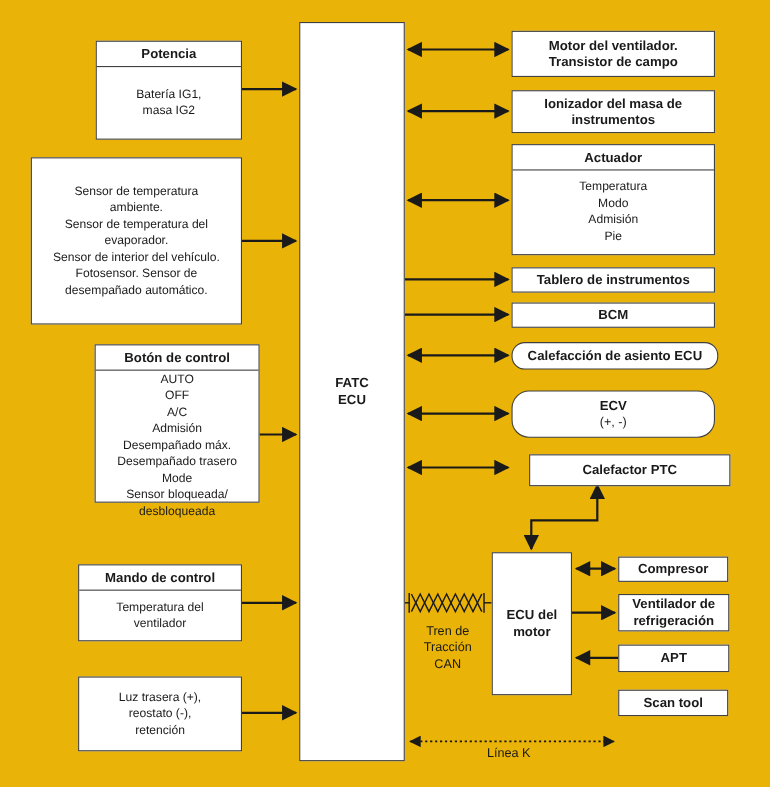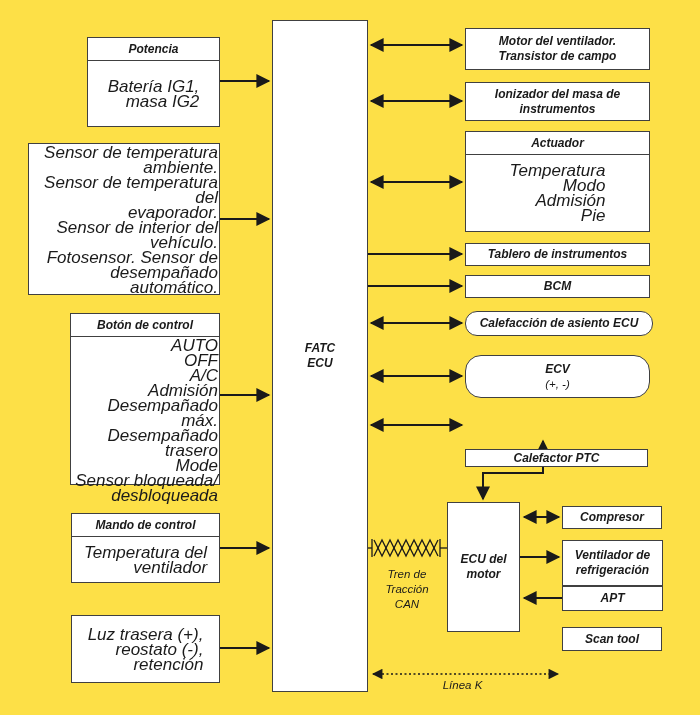--- a/index.html
+++ b/index.html
@@ -1,60 +1,60 @@
 <!DOCTYPE html>
 <html><head>
 <meta charset="utf-8">
 <style>
   html,body{margin:0;padding:0;background:#fff;}
   #canvas{
-    position:relative;width:700px;height:715px;background:#fde047;
-    font-family:"Liberation Sans",sans-serif;color:#1a1a1a;overflow:hidden;font-style:italic;
+    position:relative;width:700px;height:715px;background:#eab308;
+    font-family:"Liberation Sans",sans-serif;color:#1a1a1a;overflow:hidden;
   }
   .box{
     position:absolute;border:1.5px solid #404040;background:#fff;
     display:flex;flex-direction:column;box-sizing:border-box;
   }
   .box-header{
     font-weight:bold;font-size:12px;text-align:center;
     border-bottom:1.5px solid #404040;
     display:flex;align-items:center;justify-content:center;
     padding:4px 2px;white-space:pre-line;
   }
   .box-body{
     flex:1;display:flex;align-items:center;justify-content:center;
-    text-align:right;font-size:17px;line-height:15px;white-space:pre-line;
+    text-align:center;font-size:11px;line-height:15px;white-space:pre-line;
     padding:1px;
   }
   .plain{
     align-items:center;justify-content:center;text-align:center;
     font-weight:bold;font-size:12px;line-height:15px;white-space:pre-line;
   }
   .plain .sub{font-weight:normal;font-size:11.5px;}
   
   .potencia{left:87px;top:37px;width:133px;height:90px;}
   .sensor{left:28px;top:143px;width:192px;height:152px;}
-  .boton{left:70px;top:313px;width:150px;height:172px;}
+  .boton{left:86px;top:313px;width:150px;height:144px;}
   .mando{left:71px;top:513px;width:149px;height:70px;}
   .luz{left:71px;top:615px;width:149px;height:68px;}
   
   .fatc{left:272px;top:20px;width:96px;height:672px;}
   
   .motor{left:465px;top:28px;width:185px;height:42px;}
   .ionizador{left:465px;top:82px;width:185px;height:39px;}
   .actuador{left:465px;top:131px;width:185px;height:101px;}
   .tablero{left:465px;top:243px;width:185px;height:23px;}
   .bcm{left:465px;top:275px;width:185px;height:23px;}
   .calefaccion{left:465px;top:311px;width:188px;height:25px;border-radius:12px;}
   .ecv{left:465px;top:355px;width:185px;height:43px;border-radius:16px;}
-  .calefactor{left:465px;top:413px;width:183px;height:18px;margin-top:36px;}
+  .calefactor{left:481px;top:413px;width:183px;height:29px;}
   
   .ecu-motor{left:447px;top:502px;width:73px;height:130px;}
   .compresor{left:562px;top:506px;width:100px;height:23px;}
-  .ventilador{left:562px;top:540px;width:101px;height:46px;}
+  .ventilador{left:562px;top:540px;width:101px;height:34px;}
   .apt{left:562px;top:586px;width:101px;height:25px;}
   .scan{left:562px;top:627px;width:100px;height:24px;}
   .can-label{
     position:absolute;left:367px;top:567px;width:80px;text-align:center;
     font-size:11.5px;line-height:15px;white-space:pre-line;
   }
   .linea-k{
     position:absolute;left:415px;top:679px;width:95px;text-align:center;
     font-size:11.5px;
   }

